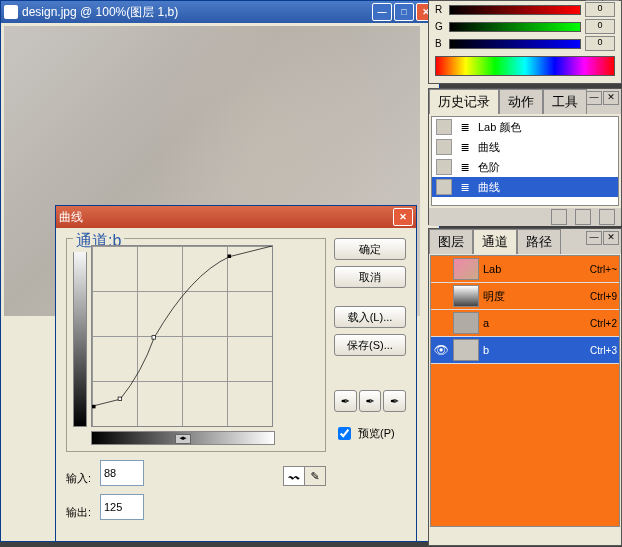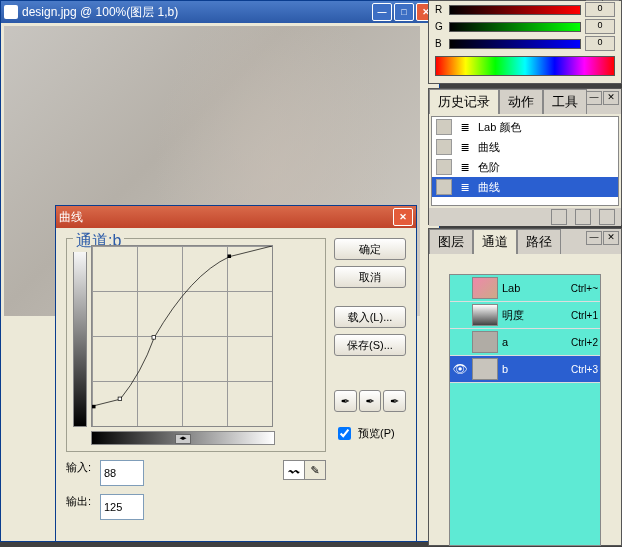--- a/index.html
+++ b/index.html
@@ -25,21 +25,21 @@
 .fieldset .lgd{position:absolute;top:-8px;left:6px;background:#ece9d8;padding:0 3px;color:#2a5aa8;font-size:16px}
 .graph{display:flex;gap:4px}
 .vgrad{width:12px;height:180px;background:linear-gradient(#fff,#000);border:1px solid #888}
 .grid{width:180px;height:180px;background:#ece9d8;border:1px solid #888;position:relative}
 .grid::before{content:"";position:absolute;inset:0;background:
   linear-gradient(#999 1px,transparent 1px) 0 0/100% 45px,
   linear-gradient(90deg,#999 1px,transparent 1px) 0 0/45px 100%}
 .curve-svg{position:absolute;inset:0}
 .hgrad{margin-left:18px;margin-top:4px;width:182px;height:12px;background:linear-gradient(90deg,#000,#fff);border:1px solid #888;position:relative}
 .hgrad .handle{position:absolute;left:50%;top:2px;width:14px;height:8px;background:#ccc;border:1px solid #666;transform:translateX(-50%);font-size:7px;text-align:center;line-height:6px}
-.io{margin-top:8px;display:flex;align-items:flex-start;gap:4px}
+.io{margin-top:8px;display:flex;align-items:flex-end;gap:4px}
 .io label{width:30px}
 .io input{width:36px;border:1px solid #7f9db9;padding:6px 3px;font-size:11px}
 .mode{margin-left:auto;display:flex;border:1px solid #888}
 .mode span{width:20px;height:18px;display:flex;align-items:center;justify-content:center;background:#ece9d8;border-left:1px solid #888}
 .mode span:first-child{border-left:none;background:#fff}
 .cur-right{width:72px;display:flex;flex-direction:column;gap:6px}
 .btn{height:20px;border:1px solid #888;background:linear-gradient(#fff,#e4e0d4);border-radius:3px;display:flex;align-items:center;justify-content:center;cursor:pointer;font-size:11px}
 .btn.dis{color:#999}
 .droppers{display:flex;gap:2px;margin-top:4px}
 .drp{width:22px;height:20px;border:1px solid #888;background:linear-gradient(#fff,#e4e0d4);border-radius:3px;display:flex;align-items:center;justify-content:center}
@@ -60,21 +60,21 @@
 .tab.active{background:#ece9d8}
 .hist-pnl{left:428px;top:88px;width:192px;height:135px}
 .hist-list{background:#fff;border:1px solid #888;margin:2px;height:88px;overflow:hidden}
 .hist-item{display:flex;align-items:center;gap:6px;padding:2px 4px;font-size:11px}
 .hist-item.sel{background:#2a5fd0;color:#fff}
 .hist-item .hi{width:14px;height:14px;background:#d0ccc0;border:1px solid #999}
 .hist-item .ic{width:14px;height:14px;display:flex;align-items:center;justify-content:center}
 .pnl-foot{height:18px;background:#d4d0c8;display:flex;justify-content:flex-end;gap:8px;padding:0 6px;align-items:center}
 .pnl-foot span{width:14px;height:14px;border:1px solid #888}
 .layers-pnl{left:428px;top:228px;width:192px;height:316px}
-.lay-list{background:#5eead4;border:1px solid #888;margin:20px;height:270px}
+.lay-list{background:#f97316;border:1px solid #888;margin:1px;height:270px}
 .lay-item{display:flex;align-items:center;gap:4px;padding:2px;font-size:11px;border-bottom:1px solid #ddd}
 .lay-item.sel{background:#2a5fd0;color:#fff}
 .eye{width:16px;height:16px;display:flex;align-items:center;justify-content:center;font-size:12px}
 .thumb{width:24px;height:20px;border:1px solid #888;background:#ccc}
 .thumb.lab{background:linear-gradient(135deg,#e8a,#ca8)}
 .thumb.lum{background:linear-gradient(#fff,#444)}
 .thumb.a{background:#b0aca5}
 .thumb.b{background:#c8c4bc}
 .lay-item .nm{flex:1}
 .lay-item .sc{color:inherit;font-size:10px}
@@ -234,21 +234,21 @@
       <div class="lay-item">
         <span class="eye"></span>
         <span class="thumb lab"></span>
         <span class="nm">Lab</span>
         <span class="sc">Ctrl+~</span>
       </div>
       <div class="lay-item">
         <span class="eye"></span>
         <span class="thumb lum"></span>
         <span class="nm">明度</span>
-        <span class="sc">Ctrl+1</span>
+        <span class="sc">Ctrl+9</span>
       </div>
       <div class="lay-item">
         <span class="eye"></span>
         <span class="thumb a"></span>
         <span class="nm">a</span>
         <span class="sc">Ctrl+2</span>
       </div>
       <div class="lay-item sel">
         <span class="eye">👁</span>
         <span class="thumb b"></span>

